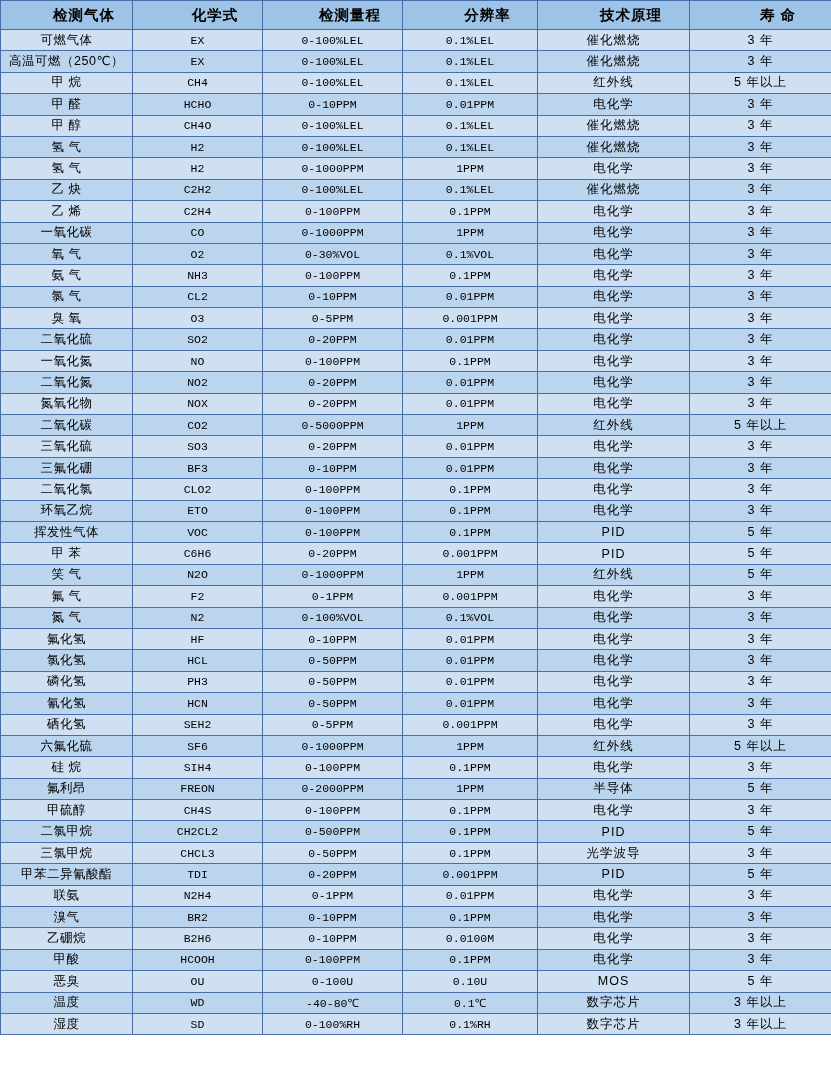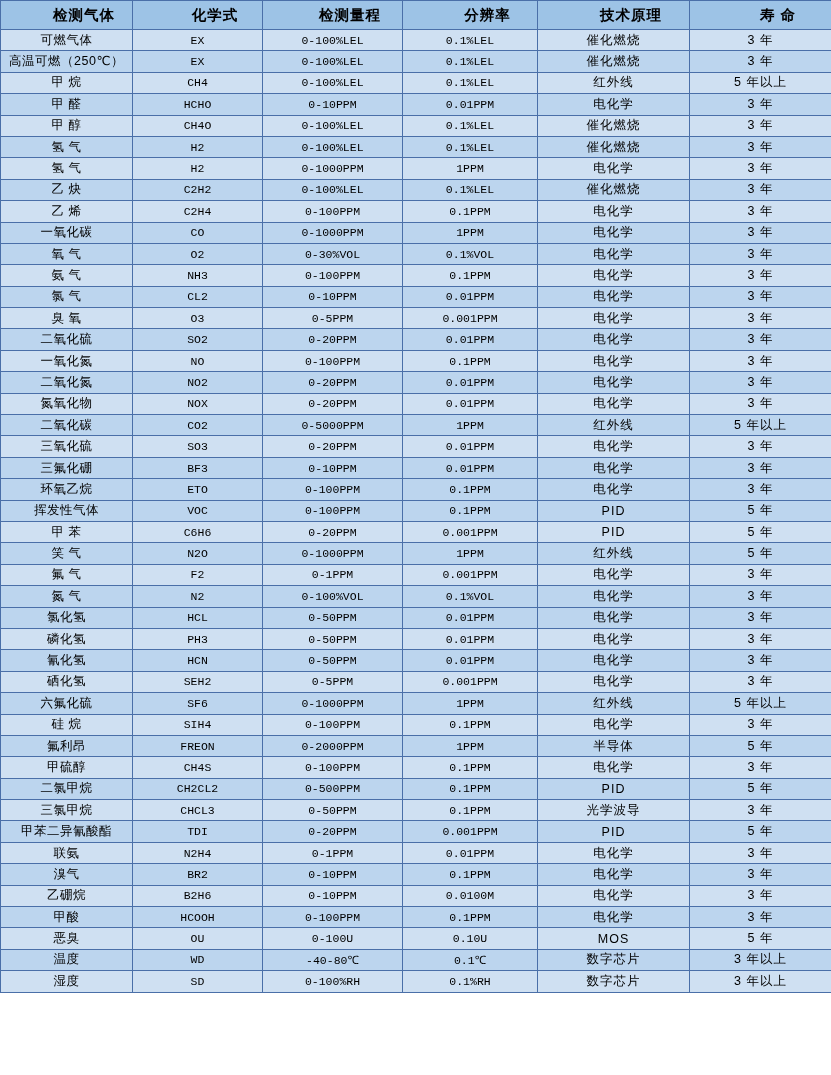--- a/index.html
+++ b/index.html
@@ -248,20 +248,28 @@
         <td class="col-life">3 年</td>
       </tr>
       <tr class="even">
         <td class="col-name">三氟化硼</td>
         <td class="col-formula">BF3</td>
         <td class="col-range">0-10PPM</td>
         <td class="col-res">0.01PPM</td>
         <td class="col-tech">电化学</td>
         <td class="col-life">3 年</td>
       </tr>
+      <tr class="odd">
+        <td class="col-name">二氧化氯</td>
+        <td class="col-formula">CLO2</td>
+        <td class="col-range">0-100PPM</td>
+        <td class="col-res">0.1PPM</td>
+        <td class="col-tech">电化学</td>
+        <td class="col-life">3 年</td>
+      </tr>
       <tr class="even">
         <td class="col-name">环氧乙烷</td>
         <td class="col-formula">ETO</td>
         <td class="col-range">0-100PPM</td>
         <td class="col-res">0.1PPM</td>
         <td class="col-tech">电化学</td>
         <td class="col-life">3 年</td>
       </tr>
       <tr class="even">
         <td class="col-name">挥发性气体</td>
@@ -293,20 +301,28 @@
         <td class="col-range">0-1PPM</td>
         <td class="col-res">0.001PPM</td>
         <td class="col-tech">电化学</td>
         <td class="col-life">3 年</td>
       </tr>
       <tr class="even">
         <td class="col-name">氮 气</td>
         <td class="col-formula">N2</td>
         <td class="col-range">0-100%VOL</td>
         <td class="col-res">0.1%VOL</td>
+        <td class="col-tech">电化学</td>
+        <td class="col-life">3 年</td>
+      </tr>
+      <tr class="odd">
+        <td class="col-name">氟化氢</td>
+        <td class="col-formula">HF</td>
+        <td class="col-range">0-10PPM</td>
+        <td class="col-res">0.01PPM</td>
         <td class="col-tech">电化学</td>
         <td class="col-life">3 年</td>
       </tr>
       <tr class="even">
         <td class="col-name">氯化氢</td>
         <td class="col-formula">HCL</td>
         <td class="col-range">0-50PPM</td>
         <td class="col-res">0.01PPM</td>
         <td class="col-tech">电化学</td>
         <td class="col-life">3 年</td>

